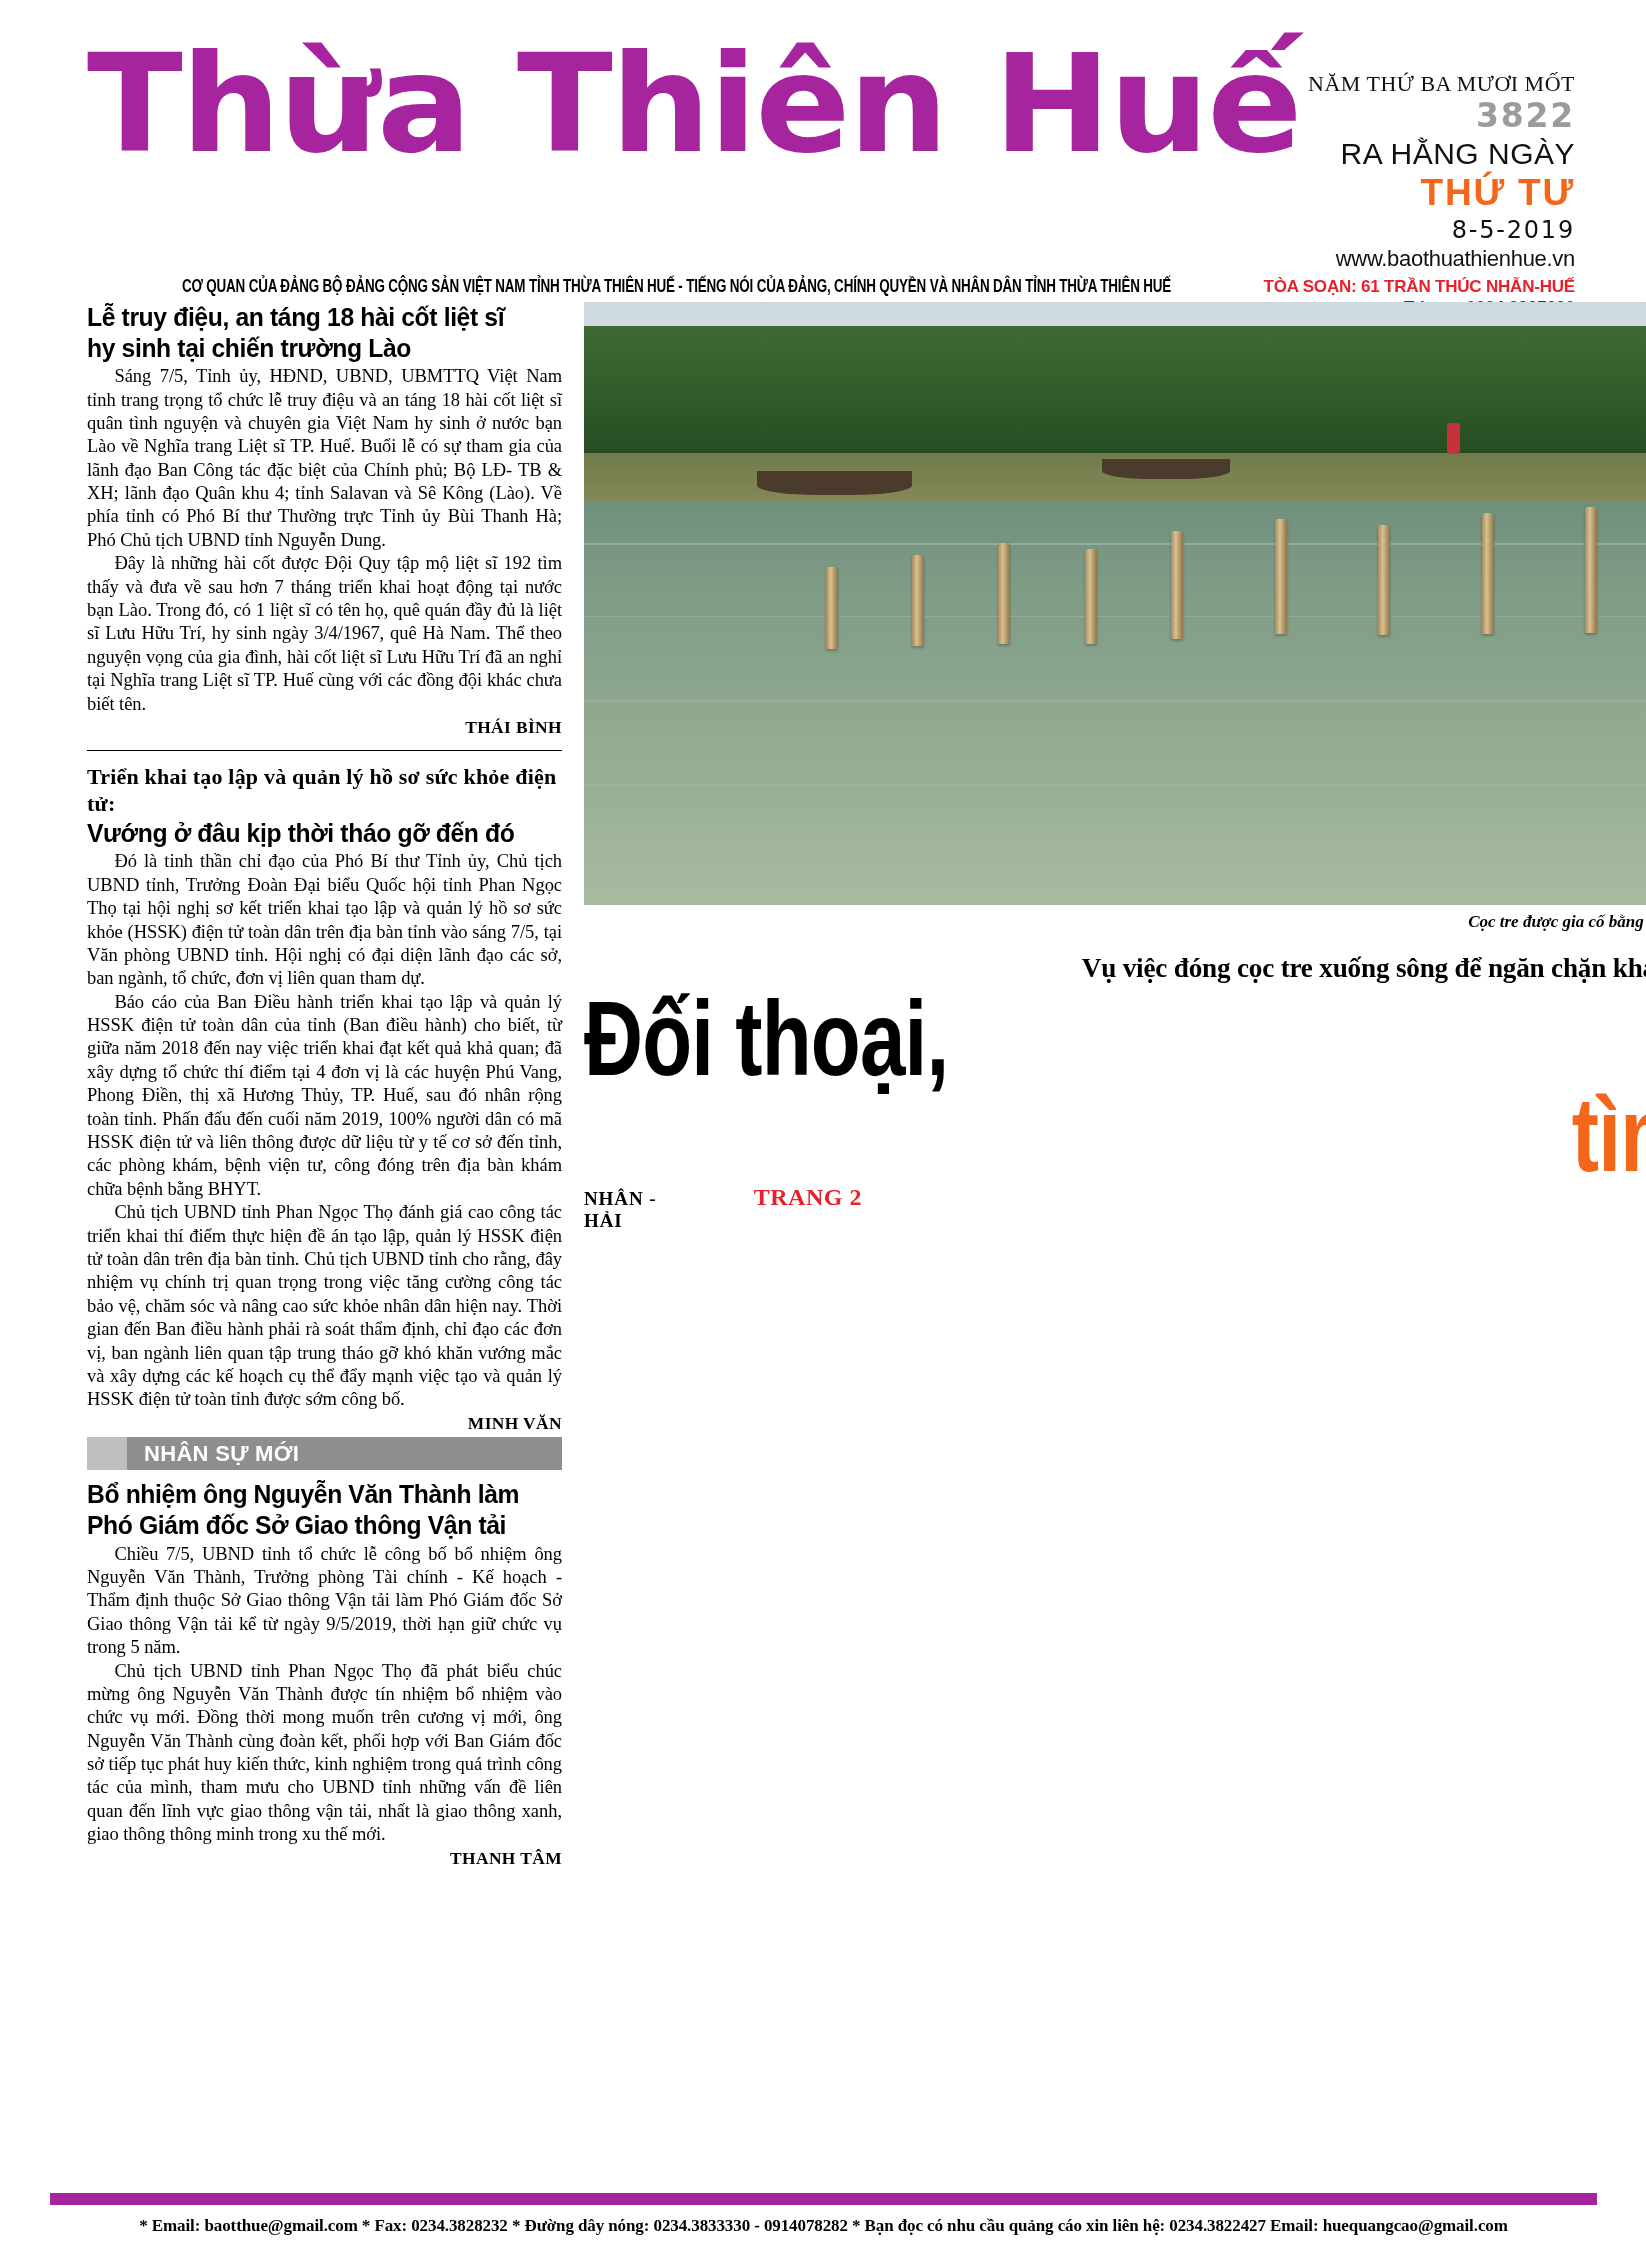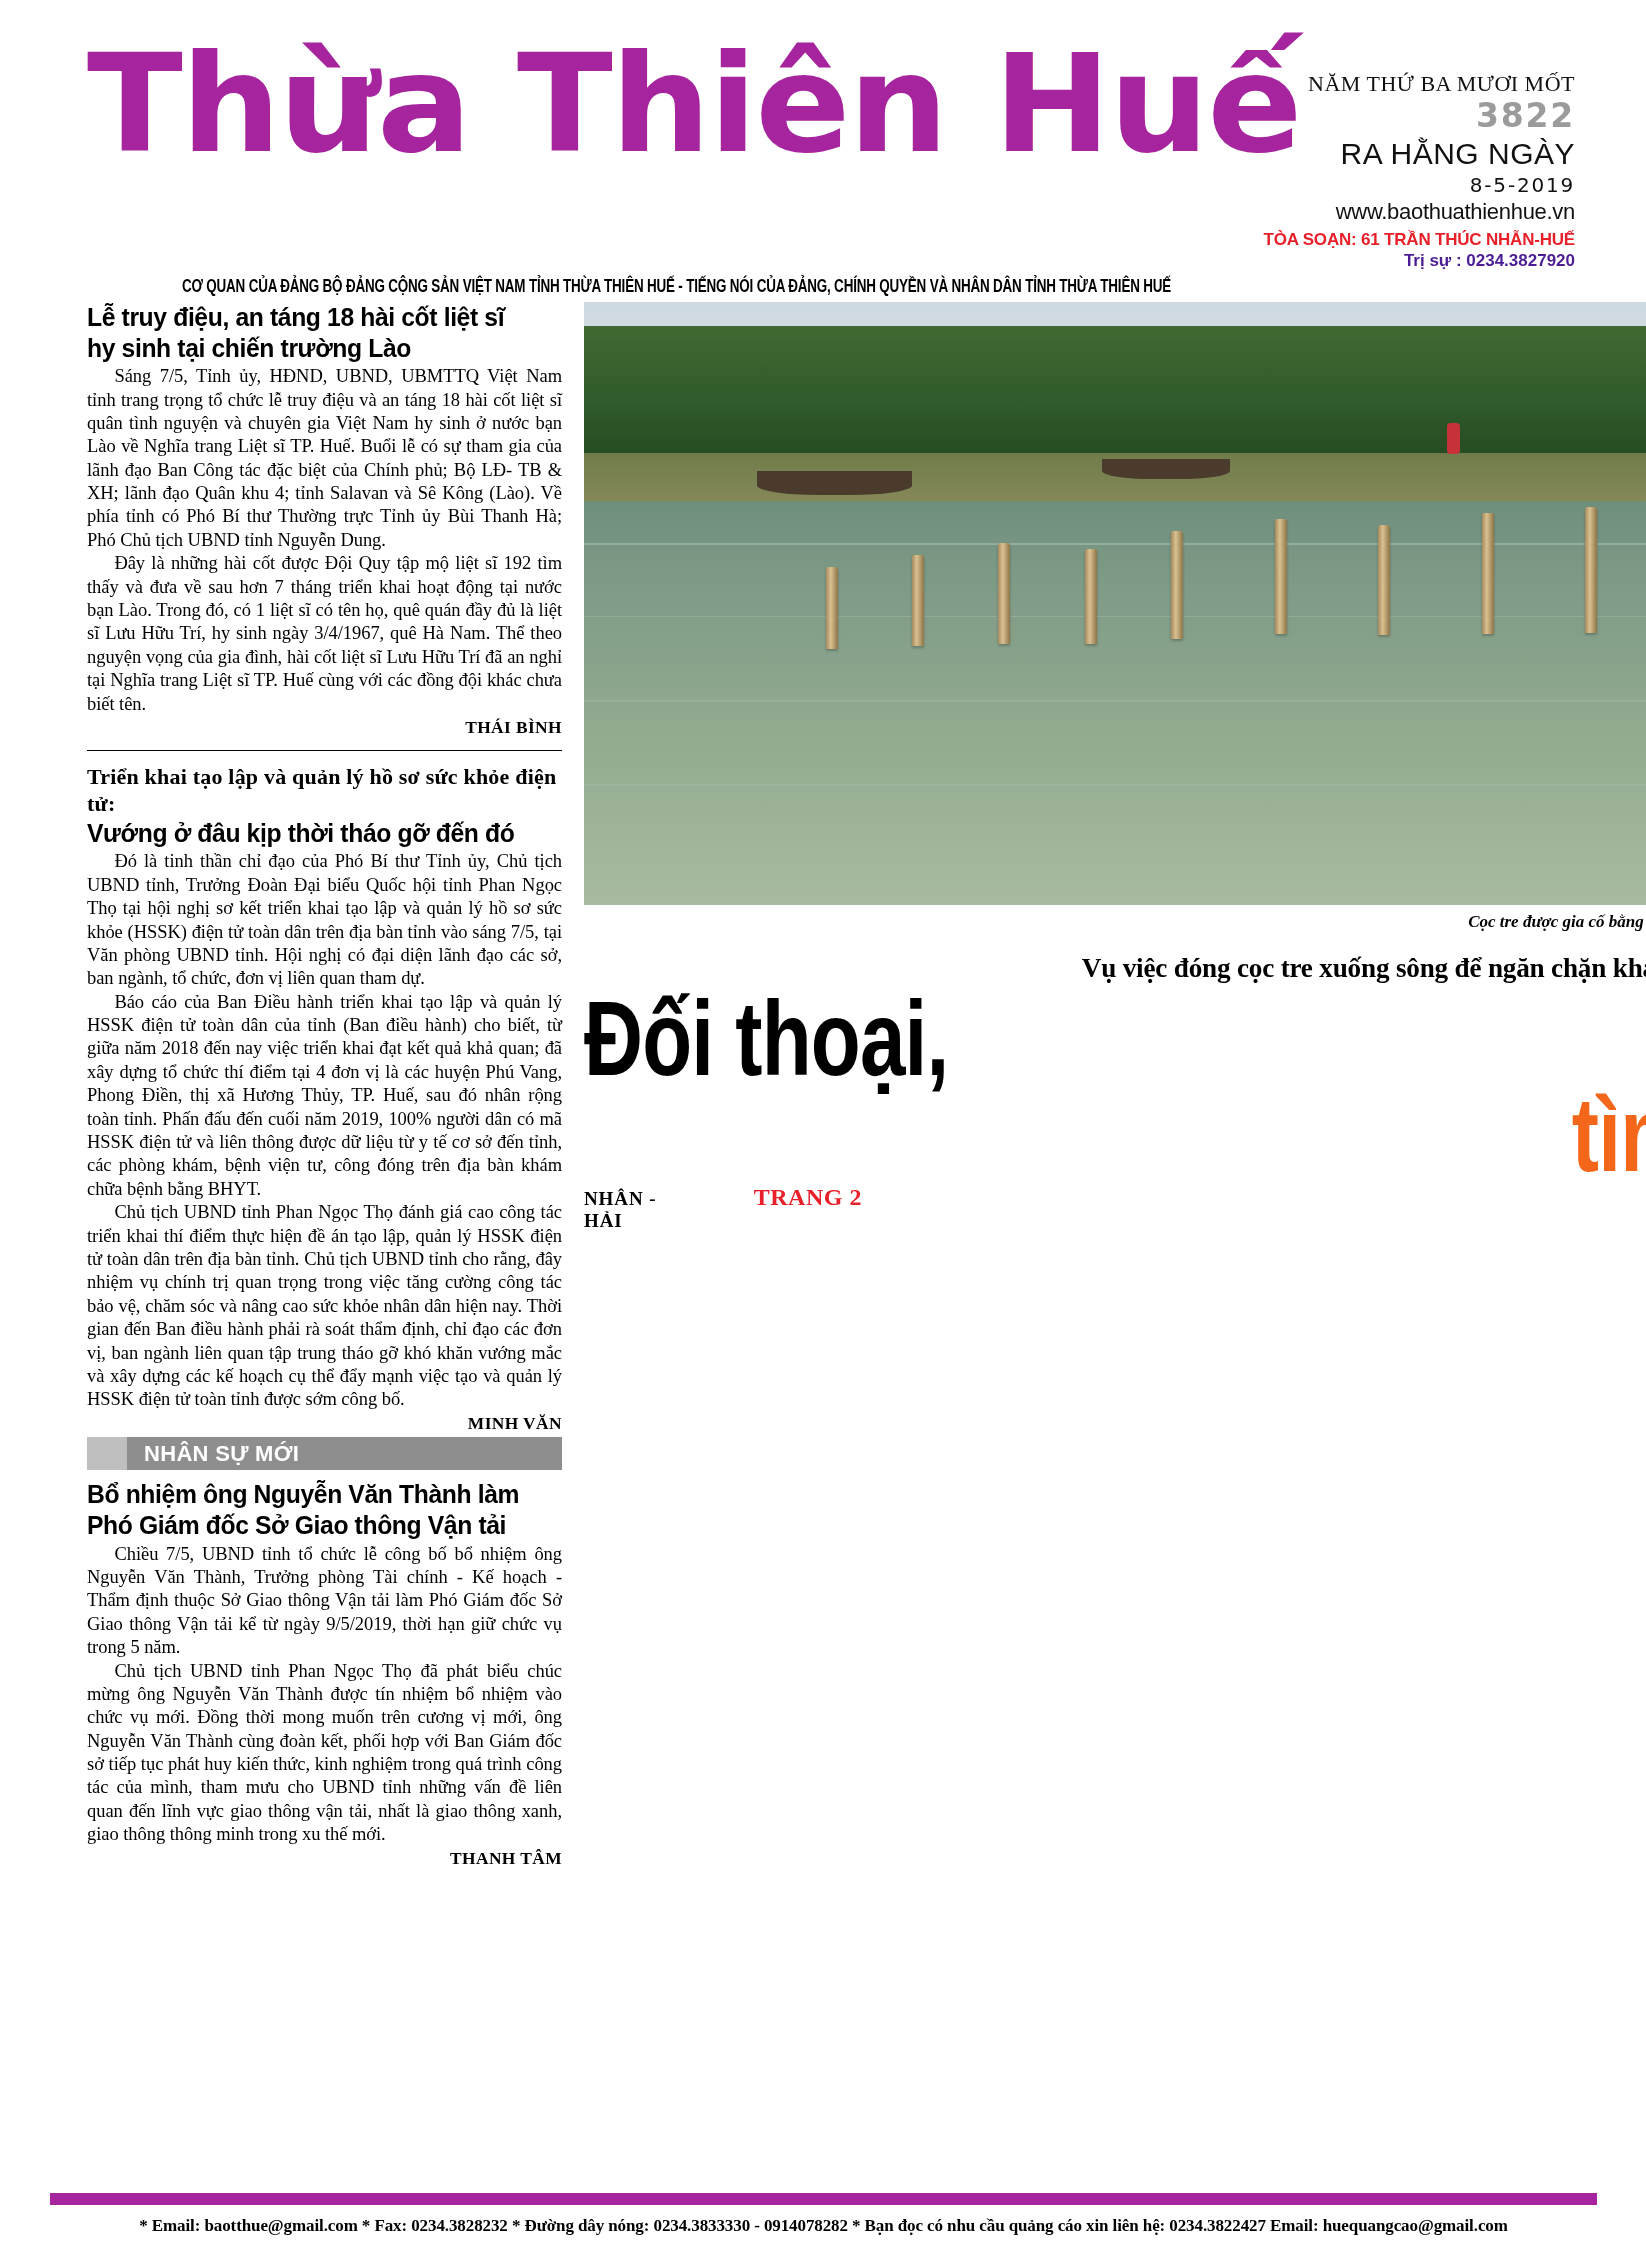--- a/index.html
+++ b/index.html
@@ -56,21 +56,21 @@
     font-family:"Liberation Sans", sans-serif;
     font-size:30px; color:#111; letter-spacing:0.5px; margin-top:1.8px;
   }
   .mi-weekday {
     font-family:"Liberation Sans", sans-serif;
     font-weight:bold; font-size:37px; color:#F4671A;
     letter-spacing:1.8px; line-height:1.12; margin-top:0.9px;
   }
   .mi-date {
     font-family:"DejaVu Sans", sans-serif;
-    font-size:20px; color:#111; letter-spacing:1.8px; margin-top:2.7px;
+    font-size:24px; color:#111; letter-spacing:1.8px; margin-top:2.7px;
   }
   .mi-web {
     font-family:"Liberation Sans", sans-serif;
     font-size:22px; color:#111; letter-spacing:-0.3px; margin-top:1.8px;
   }
   .mi-addr {
     font-family:"Liberation Sans", sans-serif;
     font-weight:bold; font-size:17px; color:#E8202A;
     letter-spacing:-0.2px; margin-top:4.6px; white-space:nowrap;
   }
@@ -230,20 +230,21 @@
   <div class="masthead">
     <div class="logo-wrap">
       <div class="logo">Thừa Thiên Huế</div>
     </div>
     <div class="tagline">CƠ QUAN CỦA ĐẢNG BỘ ĐẢNG CỘNG SẢN VIỆT NAM TỈNH THỪA THIÊN HUẾ - TIẾNG NÓI CỦA ĐẢNG, CHÍNH QUYỀN VÀ NHÂN DÂN TỈNH THỪA THIÊN HUẾ</div>
 
     <div class="mast-info">
       <div class="mi-year">NĂM THỨ BA MƯƠI MỐT</div>
       <div class="mi-issue">3822</div>
       <div class="mi-daily">RA HẰNG NGÀY</div>
+      <div class="mi-weekday">THỨ TƯ</div>
       <div class="mi-date">8-5-2019</div>
       <div class="mi-web">www.baothuathienhue.vn</div>
       <div class="mi-addr">TÒA SOẠN: 61 TRẦN THÚC NHẪN-HUẾ</div>
       <div class="mi-phone">Trị sự : 0234.3827920</div>
     </div>
   </div>
 
   <div class="main">
 
     <div class="col-left">

